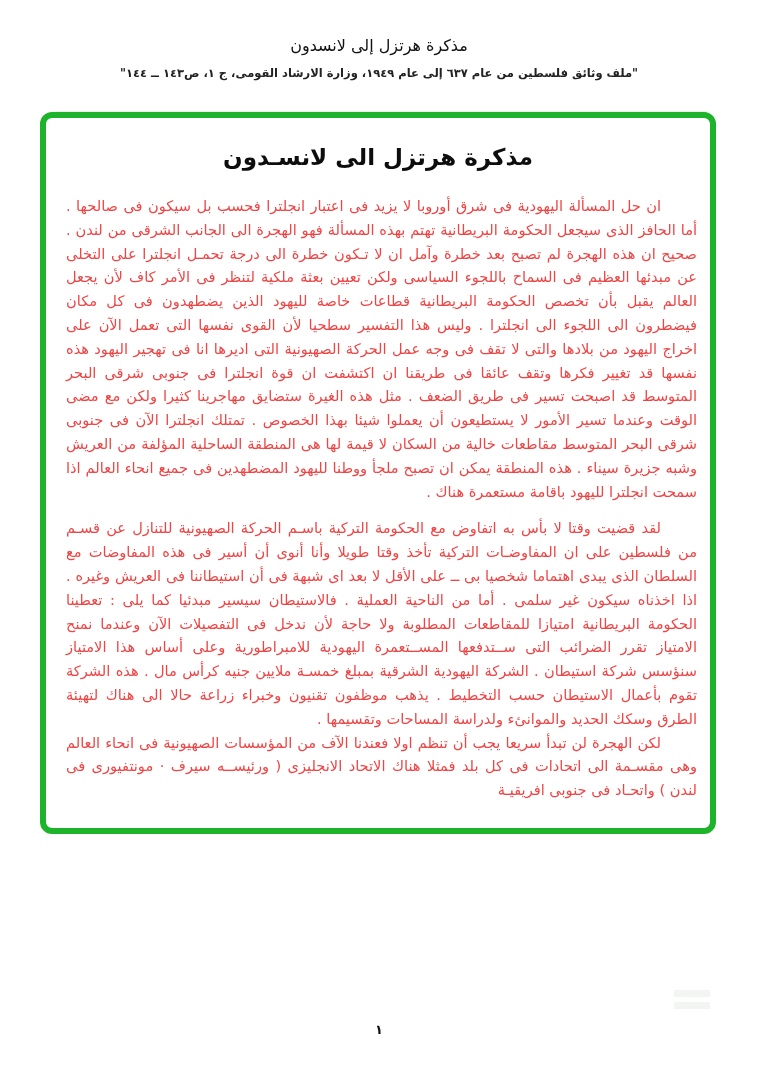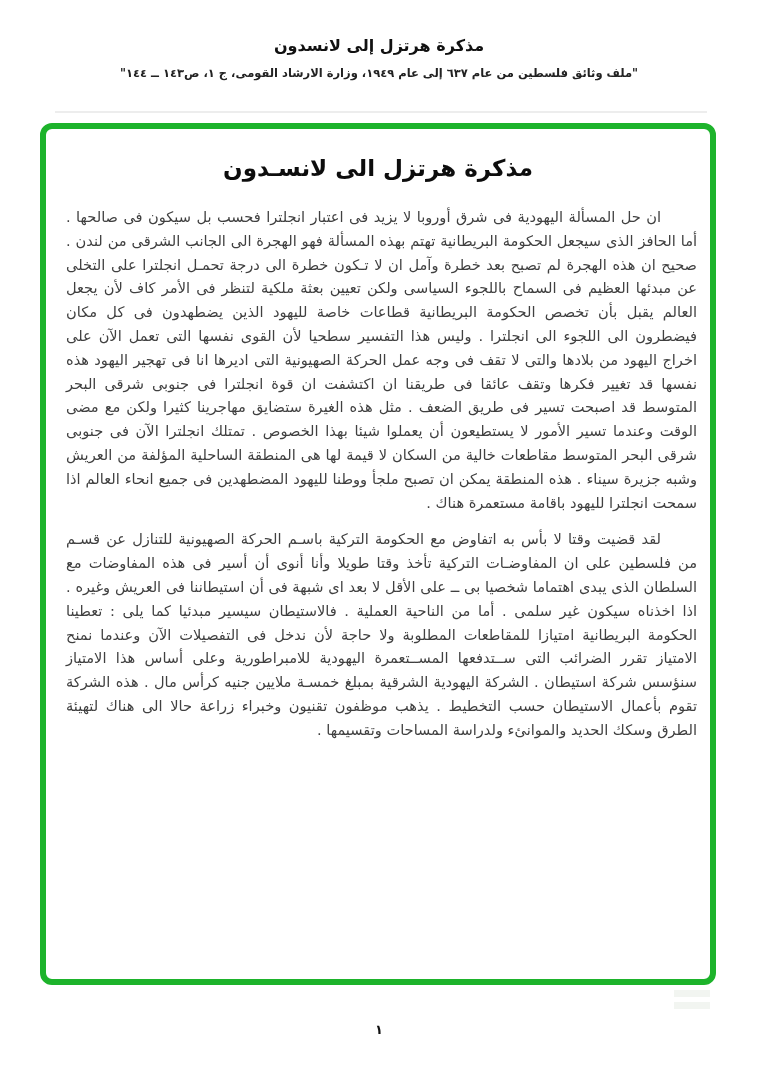--- a/index.html
+++ b/index.html
@@ -18,21 +18,21 @@
 
   
   .header-title {
     position: absolute;
     top: 36px;
     left: 0;
     width: 758px;
     text-align: center;
     direction: rtl;
     font-size: 16px;
-    font-weight: bold;
+    font-weight: normal;
     color: #111;
   }
   .header-source {
     position: absolute;
     top: 66px;
     left: 0;
     width: 758px;
     text-align: center;
     direction: rtl;
     font-size: 11.5px;
@@ -46,24 +46,24 @@
     top: 111px;
     left: 55px;
     width: 652px;
     height: 2px;
     background: #ededed;
   }
 
   
   .doc-frame {
     position: absolute;
-    top: 123px;
+    top: 112px;
     left: 40px;
     width: 676px;
-    height: 862px;
+    height: 722px;
     box-sizing: border-box;
     border: 6px solid #0c4a6e;
     border-radius: 12px;
     background: #ffffff;
   }
 
   .doc-title {
     margin-top: 26px;
     text-align: center;
     direction: rtl;
@@ -79,21 +79,21 @@
     font-weight: bold;
     color: #0d0d0d;
   }
 
   .doc-body {
     margin: 24px 13px 0 20px;
     direction: rtl;
     text-align: justify;
     font-size: 14.6px;
     line-height: 23.8px;
-    color: #404040;
+    color: #ef4444;
   }
   .doc-body p {
     margin: 0;
     text-indent: 36px;
   }
   .doc-body p.gap-after {
     margin-bottom: 13px;
   }
 
   
@@ -126,19 +126,20 @@
 <div class="header-source">"ملف وثائق فلسطين من عام ٦٣٧ إلى عام ١٩٤٩، وزارة الارشاد القومى، ج ١، ص١٤٣ ــ ١٤٤"</div>
 
 <div class="scan-line"></div>
 
 <div class="doc-frame" style="border-color: rgb(29, 179, 43);">
   <div class="doc-title">مذكرة هرتزل الى لانسـدون</div>
 
   <div class="doc-body">
     <p class="gap-after">ان حل المسألة اليهودية فى شرق أوروبا لا يزيد فى اعتبار انجلترا فحسب بل سيكون فى صالحها . أما الحافز الذى سيجعل الحكومة البريطانية تهتم بهذه المسألة فهو الهجرة الى الجانب الشرقى من لندن . صحيح ان هذه الهجرة لم تصبح بعد خطرة وآمل ان لا تـكون خطرة الى درجة تحمـل انجلترا على التخلى عن مبدئها العظيم فى السماح باللجوء السياسى ولكن تعيين بعثة ملكية لتنظر فى الأمر كاف لأن يجعل العالم يقبل بأن تخصص الحكومة البريطانية قطاعات خاصة لليهود الذين يضطهدون فى كل مكان فيضطرون الى اللجوء الى انجلترا . وليس هذا التفسير سطحيا لأن القوى نفسها التى تعمل الآن على اخراج اليهود من بلادها والتى لا تقف فى وجه عمل الحركة الصهيونية التى اديرها انا فى تهجير اليهود هذه نفسها قد تغيير فكرها وتقف عائقا فى طريقنا ان اكتشفت ان قوة انجلترا فى جنوبى شرقى البحر المتوسط قد اصبحت تسير فى طريق الضعف . مثل هذه الغيرة ستضايق مهاجرينا كثيرا ولكن مع مضى الوقت وعندما تسير الأمور لا يستطيعون أن يعملوا شيئا بهذا الخصوص . تمتلك انجلترا الآن فى جنوبى شرقى البحر المتوسط مقاطعات خالية من السكان لا قيمة لها هى المنطقة الساحلية المؤلفة من العريش وشبه جزيرة سيناء . هذه المنطقة يمكن ان تصبح ملجأ ووطنا لليهود المضطهدين فى جميع انحاء العالم اذا سمحت انجلترا لليهود باقامة مستعمرة هناك .</p>
     <p>لقد قضيت وقتا لا بأس به اتفاوض مع الحكومة التركية باسـم الحركة الصهيونية للتنازل عن قسـم من فلسطين على ان المفاوضـات التركية تأخذ وقتا طويلا وأنا أنوى أن أسير فى هذه المفاوضات مع السلطان الذى يبدى اهتماما شخصيا بى ــ على الأقل لا بعد اى شبهة فى أن استيطاننا فى العريش وغيره . اذا اخذناه سيكون غير سلمى . أما من الناحية العملية . فالاستيطان سيسير مبدئيا كما يلى : تعطينا الحكومة البريطانية امتيازا للمقاطعات المطلوبة ولا حاجة لأن ندخل فى التفصيلات الآن وعندما نمنح الامتياز تقرر الضرائب التى ســتدفعها المســتعمرة اليهودية للامبراطورية وعلى أساس هذا الامتياز سنؤسس شركة استيطان . الشركة اليهودية الشرقية بمبلغ خمسـة ملايين جنيه كرأس مال . هذه الشركة تقوم بأعمال الاستيطان حسب التخطيط . يذهب موظفون تقنيون وخبراء زراعة حالا الى هناك لتهيئة الطرق وسكك الحديد والموانئء ولدراسة المساحات وتقسيمها .</p>
+    <p>لكن الهجرة لن تبدأ سريعا يجب أن تنظم اولا فعندنا الآف من المؤسسات الصهيونية فى انحاء العالم وهى مقسـمة الى اتحادات فى كل بلد فمثلا هناك الاتحاد الانجليزى ( ورئيســه سيرف · مونتفيورى فى لندن ) واتحـاد فى جنوبى افريقيـة</p>
   </div>
 </div>
 
 <div class="page-number">١</div>
 
 <div class="margin-mark m1"></div>
 <div class="margin-mark m2"></div>
 
 </body></html>

